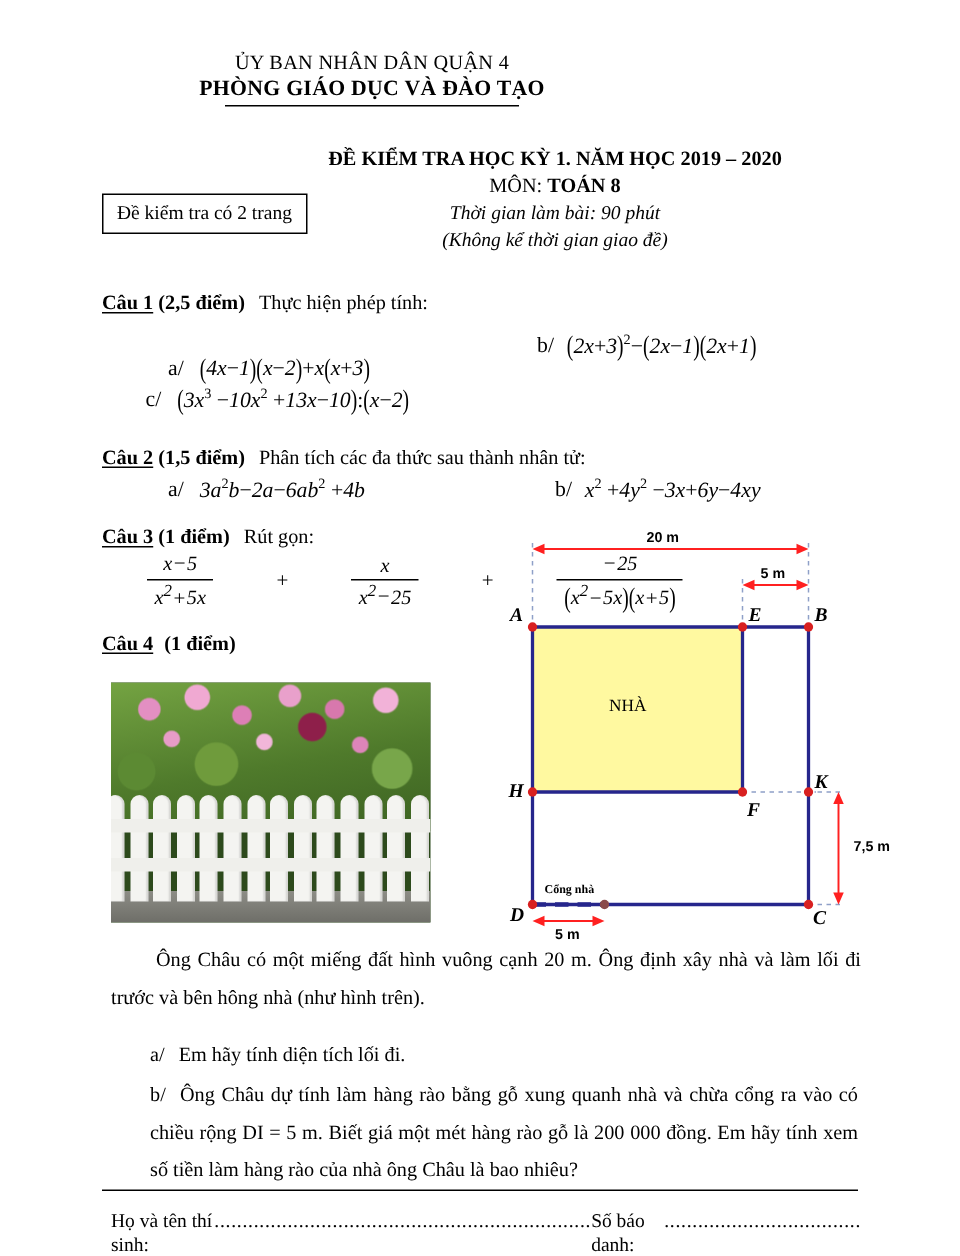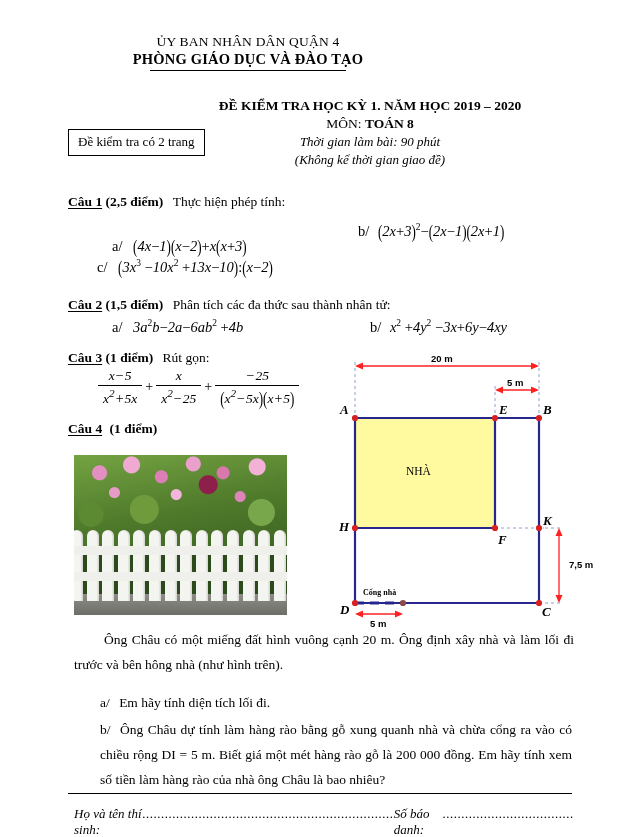--- a/index.html
+++ b/index.html
@@ -114,20 +114,21 @@
     font-size: 13px;
   }
 
   
   .fracrow {
     position: absolute;
     left: 96px; top: 368px;
     display: flex;
     align-items: center;
     font-size: 13.5px;
+    gap: 39px;
   }
   .frac {
     display: inline-flex;
     flex-direction: column;
     align-items: center;
     justify-content: center;
     margin: 0 2px;
     font-style: italic;
   }
   .frac .num {
@@ -256,21 +257,20 @@
     left: 68px; top: 793px;
     width: 504px;
     height: 1px;
     background: #000;
   }
   .footer {
     position: absolute;
     left: 74px; top: 806px;
     width: 500px;
     font-size: 13px;
-    font-style: italic;
     display: flex;
   }
   .dots { letter-spacing: .5px; }
 </style>
 </head>
 <body>
 
 <div class="page">
 
   <div class="hdr">

